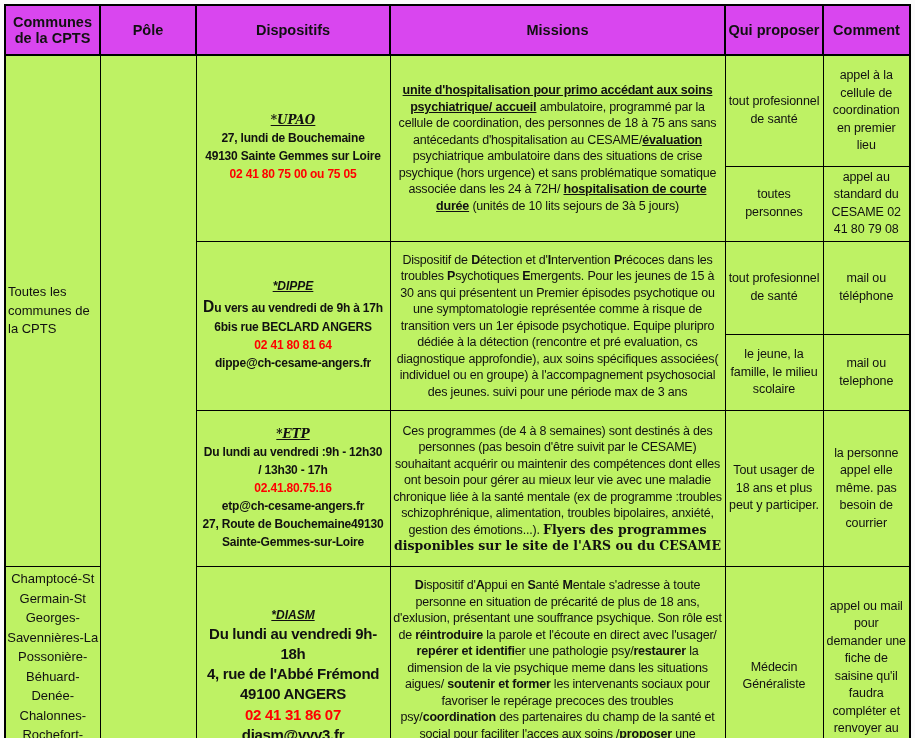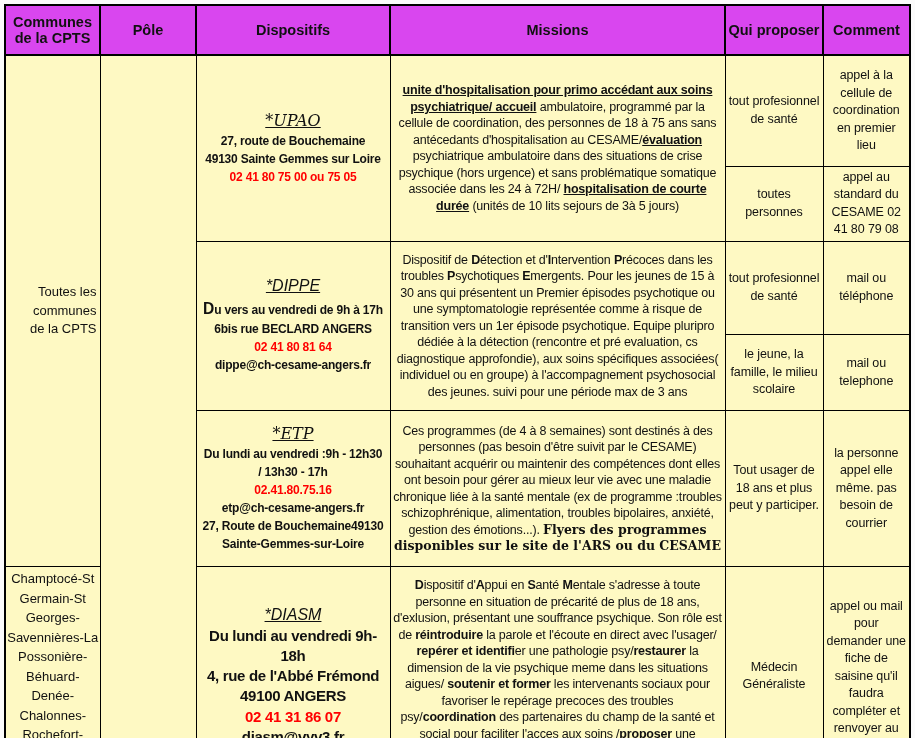--- a/index.html
+++ b/index.html
@@ -7,25 +7,25 @@
   .page{padding:4px;}
   table{border-collapse:collapse;table-layout:fixed;width:907px;border:2px solid #000;}
   col.c-communes{width:95px;}
   col.c-pole{width:96px;}
   col.c-disp{width:194px;}
   col.c-missions{width:335px;}
   col.c-qui{width:98px;}
   col.c-comment{width:87px;}
   th,td{border:1px solid #000;vertical-align:middle;overflow:hidden;}
   th{background:#d946ef;font-size:14.5px;font-weight:bold;text-align:center;padding:8px 2px;border-width:2px;}
-  td{background:#fef9c3;text-align:center;padding:2px 3px;margin-top:9px;}
-  td.communes-all{text-align:right;font-size:13px;line-height:1.45;padding-left:10px;}
+  td{background:#bef264;text-align:center;padding:2px 3px;margin-top:9px;}
+  td.communes-all{text-align:left;font-size:13px;line-height:1.45;padding-left:2px;}
   td.communes-list{font-size:13px;line-height:1.5;padding:2px 1px;}
   td.disp{padding:2px 1px;}
-  .disp-title{font-weight:normal;font-style:italic;text-decoration:underline;font-size:16px;margin-bottom:2px;}
+  .disp-title{font-weight:bold;font-style:italic;text-decoration:underline;font-size:12px;margin-bottom:2px;}
   .disp-title.serif{font-family:"DejaVu Serif",serif;}
   .disp-lines{font-size:12px;font-weight:bold;line-height:1.5;letter-spacing:-0.2px;}
   .disp-lines.lgset{font-size:15px;line-height:1.35;letter-spacing:-0.3px;}
   td.missions{font-size:12.5px;line-height:1.32;letter-spacing:-0.2px;padding:10px 2px;}
   td.qui,td.comment{font-size:12.5px;line-height:1.4;letter-spacing:-0.1px;}
   .b{font-weight:bold;}
   .u{text-decoration:underline;}
   .r{color:#ff0000;text-align:center;}
   .sf{font-family:"DejaVu Serif",serif;letter-spacing:0;}
   .cap::first-letter{font-size:1.3em;}
@@ -60,21 +60,21 @@
         <th>Comment</th>
       </tr>
     </thead>
     <tbody>
       <tr class="h-upao-a">
         <td class="communes-all" rowspan="5">Toutes les communes de la CPTS</td>
         <td rowspan="6"></td>
         <td class="disp" rowspan="2">
           <div class="disp-title serif">*UPAO</div>
           <div class="disp-lines">
-              <div class="b">27, route de Bouchemaine</div>
+              <div class="b">27, lundi de Bouchemaine</div>
               <div class="b">49130 Sainte Gemmes sur Loire</div>
               <div class="b r">02 41 80 75 00 ou 75 05</div>
             </div>
         </td>
         <td class="missions" rowspan="2"><span class="b u">unite d'hospitalisation pour primo accédant aux soins psychiatrique/ accueil</span><span> ambulatoire, programmé par la cellule de coordination, des personnes de 18 à 75 ans sans antécedants d'hospitalisation au CESAME/</span><span class="b u">évaluation</span><span> psychiatrique ambulatoire dans des situations de crise psychique (hors urgence) et sans problématique somatique associée dans les 24 à 72H/ </span><span class="b u">hospitalisation de courte durée</span><span> (unités de 10 lits sejours de 3à 5 jours)</span></td>
         <td class="qui">tout profesionnel de santé</td>
         <td class="comment">appel à la cellule de coordination en premier lieu</td>
       </tr>
       <tr class="h-upao-b">
         <td class="qui">toutes personnes</td>

